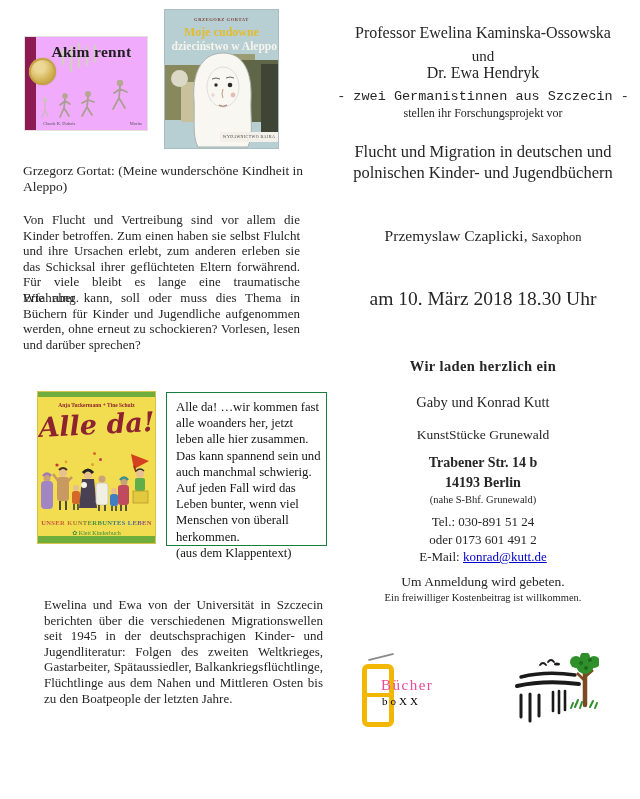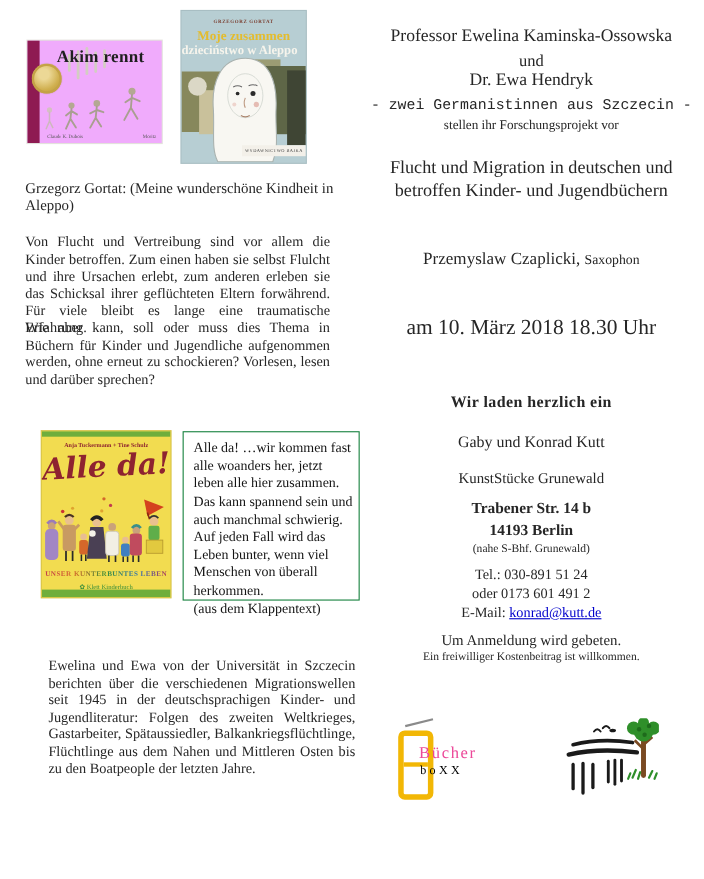--- a/index.html
+++ b/index.html
@@ -27,21 +27,21 @@
   .akim-author{position:absolute;left:18px;bottom:4px;font-size:4.5px;color:#555;}
   .akim-pub{position:absolute;right:5px;bottom:4px;font-size:4.5px;color:#555;}
   .akim-sketch{position:absolute;left:0;top:0;}
 
   
   .book-moje{position:absolute;left:165px;top:10px;width:113px;height:138px;background:#b7ced3;overflow:hidden;
              box-shadow:0 0 0 1px #a8bec3;}
   .moje-author{position:absolute;left:0;right:0;top:7px;text-align:center;font-size:4.5px;
                letter-spacing:.6px;color:#7c4336;font-weight:bold;}
   .moje-t1{position:absolute;left:0;right:0;top:15px;text-align:center;font-size:12px;font-weight:bold;color:#e3bc2e;}
-  .moje-t2{position:absolute;left:0;right:1px;top:30px;text-align:left;font-size:11.5px;font-weight:bold;color:#f6f4ec;}
+  .moje-t2{position:absolute;left:0;right:1px;top:30px;text-align:right;font-size:11.5px;font-weight:bold;color:#f6f4ec;}
   .cl{position:absolute;}
   .moje-pub{position:absolute;right:0;bottom:6px;width:58px;height:10px;background:#f3f0e9;
             font-size:4px;color:#444;text-align:center;line-height:10px;letter-spacing:.4px;}
 
   
   .book-alleda{position:absolute;left:38px;top:392px;width:117px;height:151px;background:#f2dc50;overflow:hidden;
                box-shadow:0 0 0 1px #d8c348;}
   .grass-top{position:absolute;left:0;top:0;width:100%;height:5px;background:#6fae3c;}
   .grass-bottom{position:absolute;left:0;bottom:0;width:100%;height:7px;background:#6fae3c;}
   .alleda-authors{position:absolute;left:0;right:0;top:10px;text-align:center;font-size:5.5px;color:#8e2330;font-weight:bold;}
@@ -136,21 +136,21 @@
       <ellipse cx="40" cy="39" rx="16" ry="20" fill="#f8f7f2" stroke="#d4d8d2" stroke-width="0.8"></ellipse>
       <circle cx="33" cy="37" r="1.7" fill="#2b2b2b"></circle>
       <circle cx="47" cy="37" r="2.3" fill="#2b2b2b"></circle>
       <path d="M29 31 q4 -2 8 0 M43 30 q4 -2 8 0" stroke="#666" stroke-width="1" fill="none"></path>
       <path d="M40 41 q-2 5 0 9" stroke="#bd9a82" stroke-width="1" fill="none"></path>
       <circle cx="50" cy="47" r="2.4" fill="#e2b1a8" opacity="0.85"></circle>
       <circle cx="30" cy="47" r="1.8" fill="#e9c4bc" opacity="0.7"></circle>
       <path d="M36 57 q4 2.5 8 0" stroke="#a9826a" stroke-width="1.1" fill="none"></path>
     </svg>
     <div class="moje-author">GRZEGORZ GORTAT</div>
-    <div class="moje-t1">Moje zusammen</div>
+    <div class="moje-t1">Moje cudowne</div>
     <div class="moje-t2">dzieciństwo w Aleppo</div>
     <div class="moje-pub">WYDAWNICTWO BAJKA</div>
   </div>
 
   <div class="caption">Grzegorz Gortat: (Meine wunderschöne Kindheit in Aleppo)</div>
 
   <p class="para p1">Von Flucht und Vertreibung sind vor allem die Kinder betroffen. Zum einen haben sie selbst Flulcht und ihre Ursachen erlebt, zum anderen erleben sie das Schicksal ihrer geflüchteten Eltern forwährend. Für viele bleibt es lange eine traumatische Erfahrung.</p>
   <p class="para p2">Wie aber kann, soll oder muss dies Thema in Büchern für Kinder und Jugendliche aufgenommen werden, ohne erneut zu schockieren? Vorlesen, lesen und darüber sprechen?</p>
 
   <div class="book-alleda">
@@ -218,21 +218,21 @@
   </div>
 
   <div class="r r-speaker1">Professor Ewelina Kaminska-Ossowska</div>
   <div class="r r-und">und</div>
   <div class="r r-speaker2">Dr. Ewa Hendryk</div>
   <div class="r r-sub1">- zwei Germanistinnen aus Szczecin -</div>
   <div class="r r-sub2">stellen ihr Forschungsprojekt vor</div>
 
   <div class="r r-title">
     <div>Flucht und Migration in deutschen und</div>
-    <div>betroffen Kinder- und Jugendbüchern</div>
+    <div>polnischen Kinder- und Jugendbüchern</div>
   </div>
 
   <div class="r r-musician">
     <span>Przemyslaw Czaplicki,</span>
     <span class="role">Saxophon</span>
   </div>
 
   <div class="r r-date">am 10. März 2018 18.30 Uhr</div>
   <div class="r r-invite">Wir laden herzlich ein</div>
   <div class="r r-hosts">Gaby und Konrad Kutt</div>

